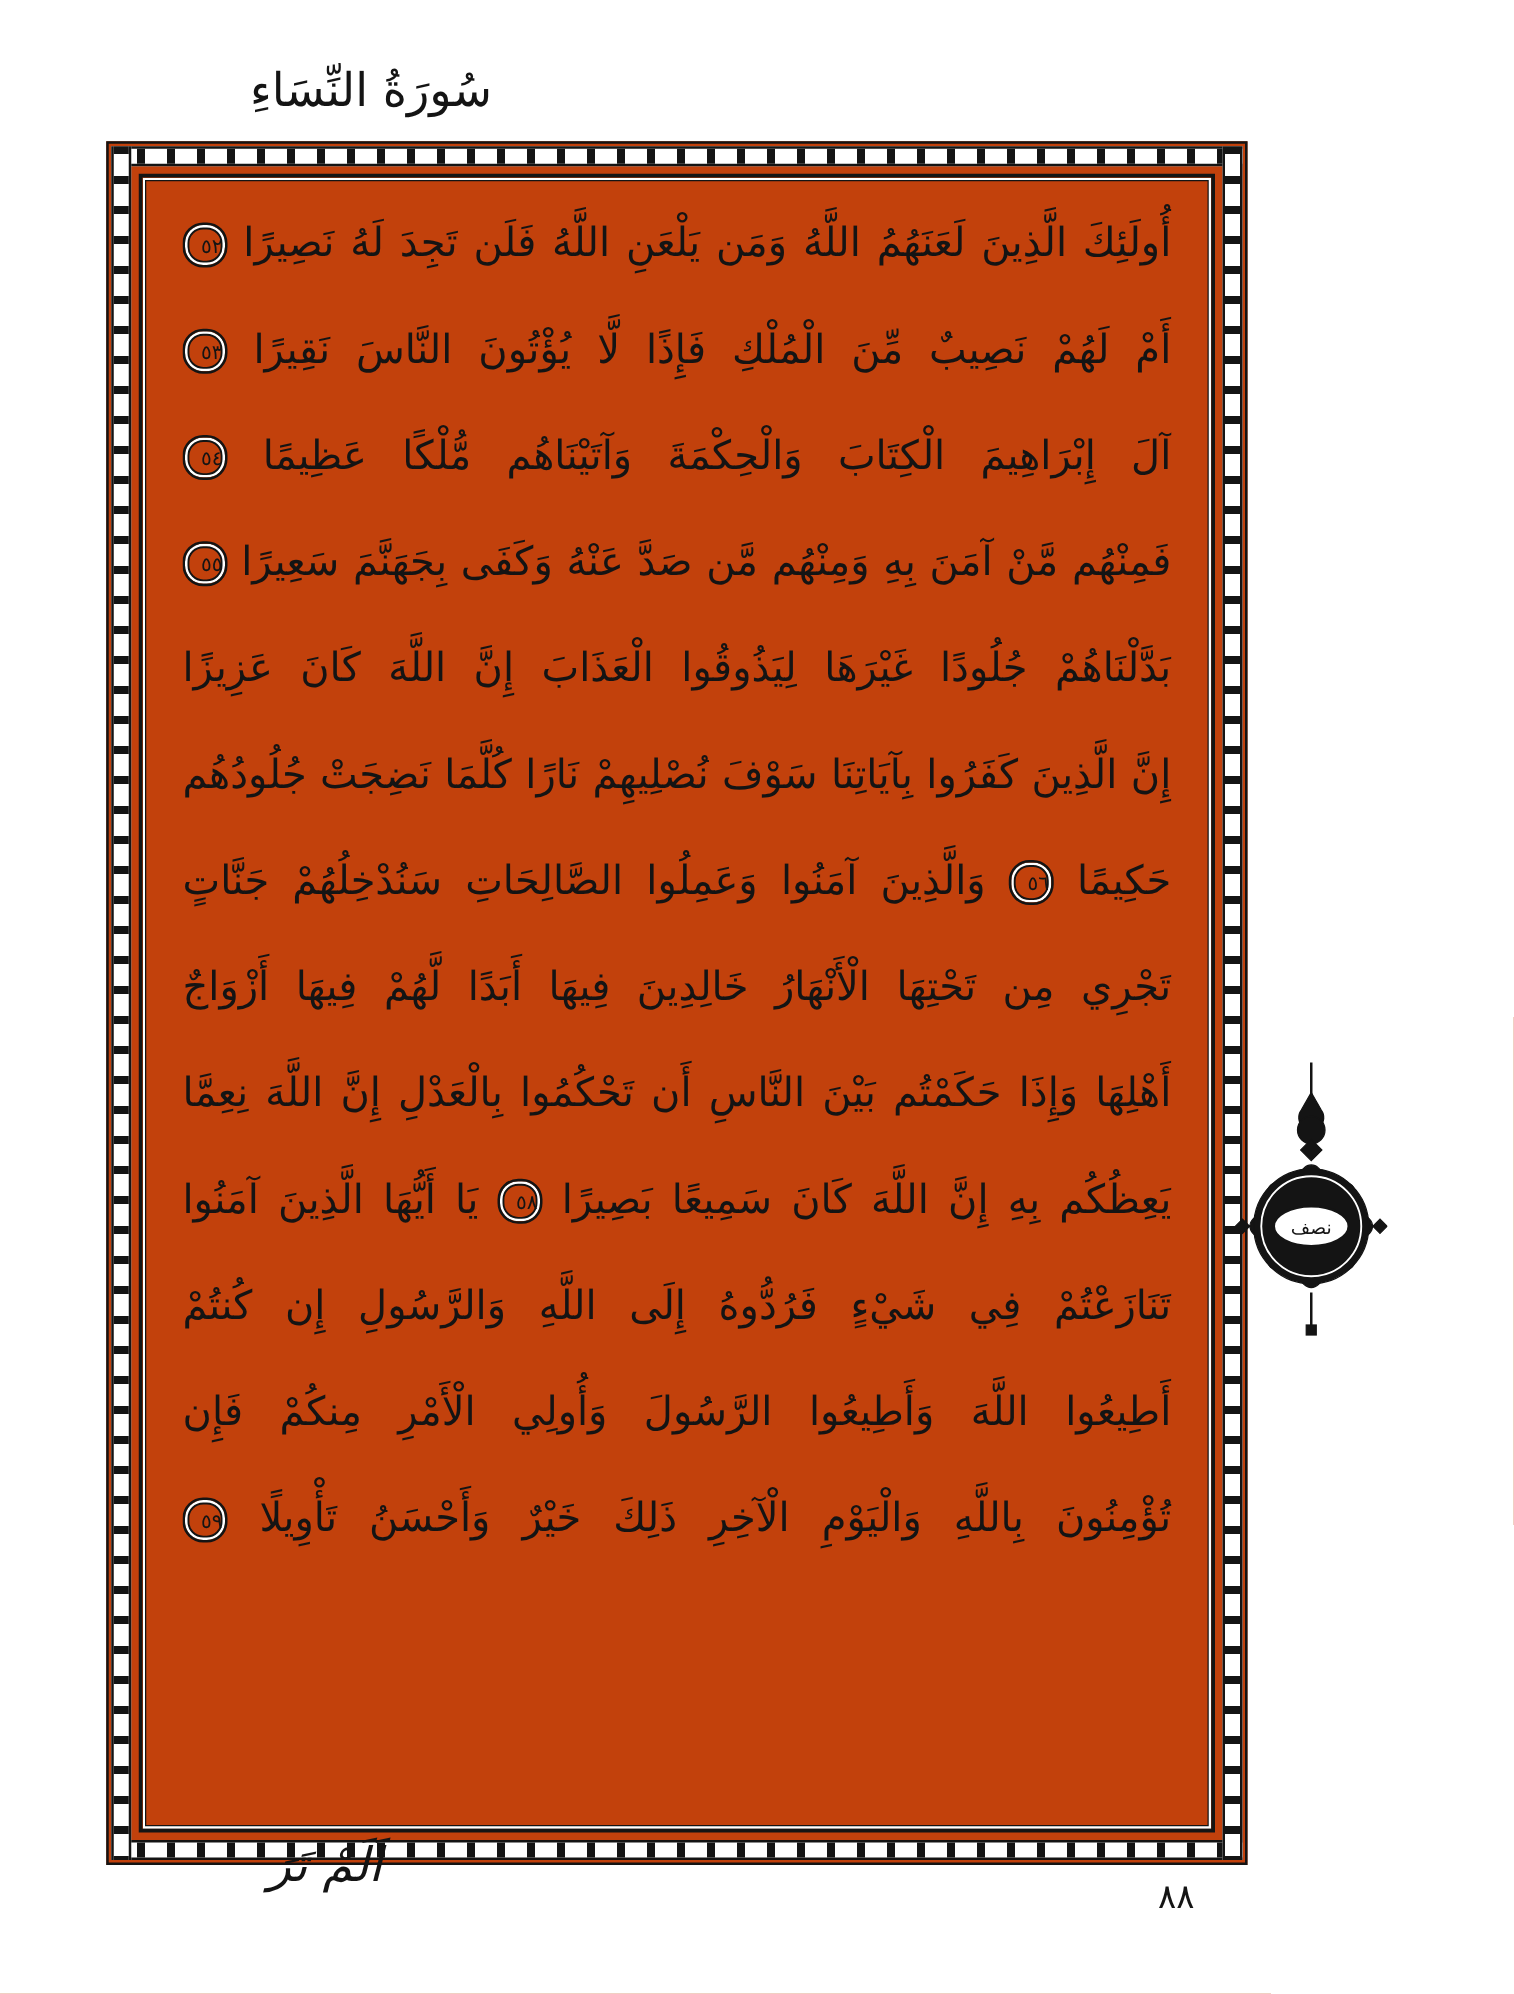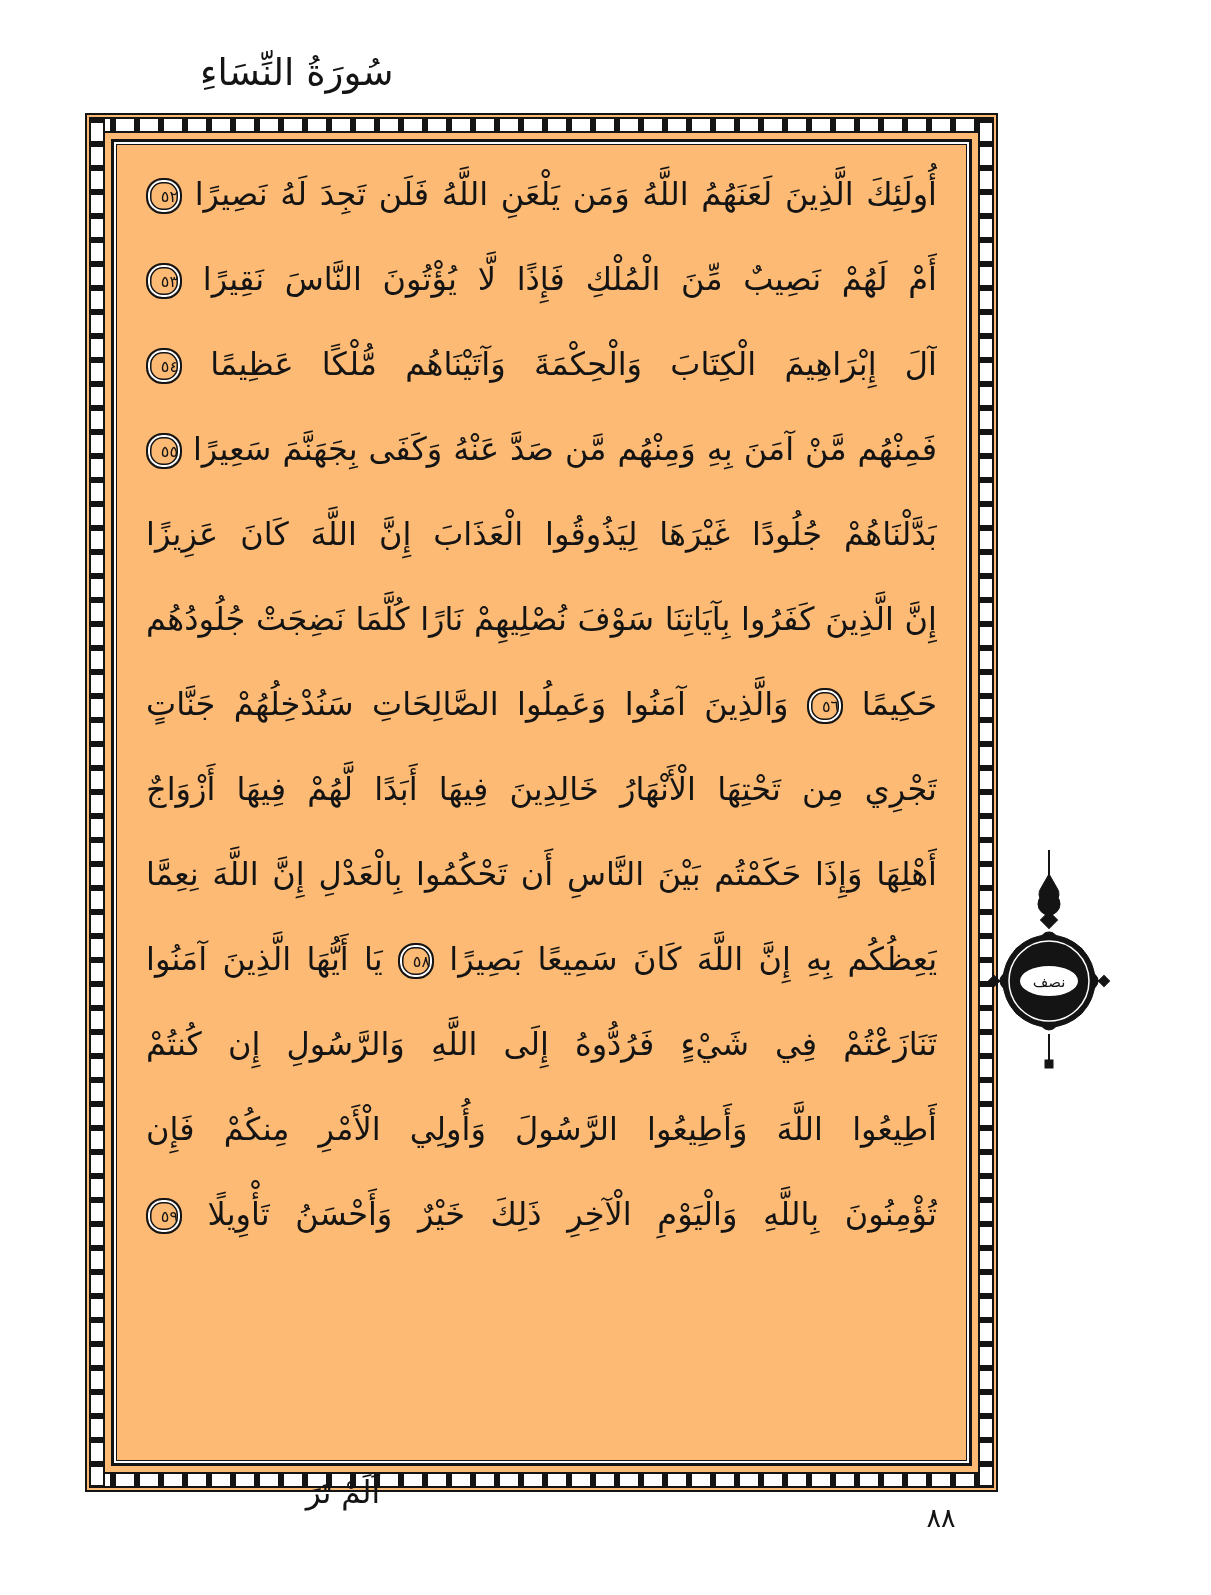--- a/index.html
+++ b/index.html
@@ -11,21 +11,21 @@
   }
   
   .surah-header{
     position:absolute;left:200px;top:38px;width:800px;height:70px;
     text-align:left;font-size:37px;line-height:70px;
     direction:rtl;
   }
   
   .frame{
     position:absolute;left:85px;top:113px;width:913px;height:1379px;
-    border:2px solid #141414;background:#fdba74;box-sizing:border-box;
+    border:2px solid #141414;background:#c2410c;box-sizing:border-box;
   }
   .chain{position:absolute;background-color:#fff;}
   .chain.h{
     height:12px;left:2px;right:2px;
     border-top:2px solid #141414;border-bottom:2px solid #141414;
     background-image:repeating-linear-gradient(90deg,#141414 0 3px,#ffffff 3px 12px,#ffffff 12px 21px,#141414 21px 24px);
   }
   .chain.v{
     width:12px;top:2px;bottom:2px;
     border-left:2px solid #141414;border-right:2px solid #141414;
@@ -58,21 +58,21 @@
     border:2px solid #141414;border-radius:46%;
     box-shadow:inset 0 0 0 2px #ffffff, inset 0 0 0 3.5px #141414;
     text-align:center;font-size:16px;vertical-align:middle;
     padding:0 2px;
   }
   
   .medallion{position:absolute;left:988px;top:848px;width:122px;height:232px;}
   
   .catchword{
     position:absolute;left:140px;top:1462px;width:240px;height:60px;
-    font-size:31px;line-height:60px;direction:rtl;
+    text-align:center;font-size:38px;line-height:60px;direction:rtl;font-style:italic;
   }
   .page-number{
     position:absolute;left:898px;top:1498px;width:86px;height:40px;
     text-align:center;font-size:27px;line-height:40px;
   }
 </style>
 </head>
 <body>
 
 <div class="surah-header">سُورَةُ النِّسَاءِ</div>

